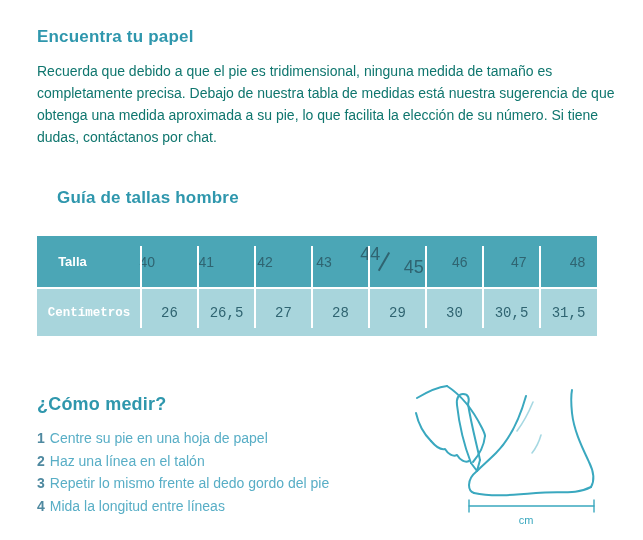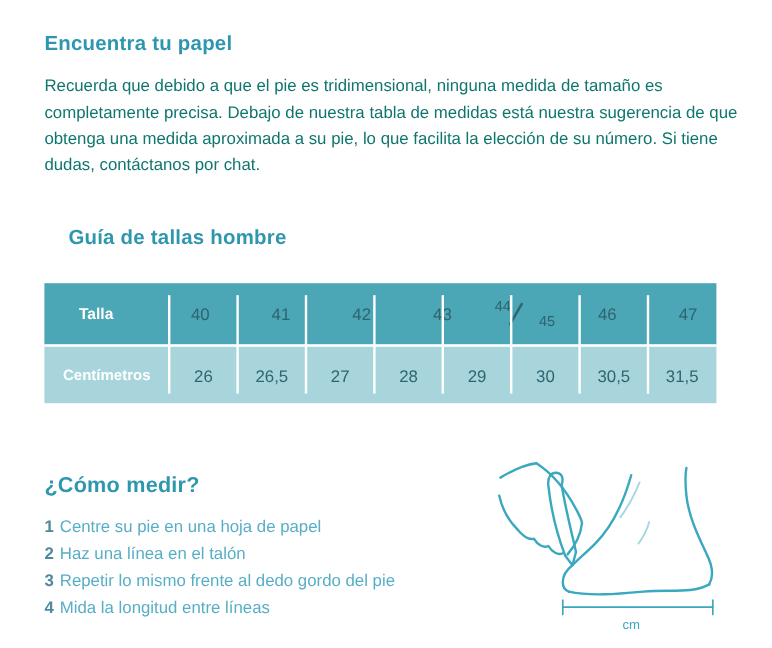--- a/index.html
+++ b/index.html
@@ -54,20 +54,21 @@
   }
   .size-row.header {
     height: 51px;
     background: #4BA6B6;
     gap: 20px;
   }
   .size-row.values {
     height: 49px;
     background: #A8D5DC;
     border-top: 2px solid #ffffff;
+    font-family: Liberation Mono, monospace;
   }
   .cell {
     display: flex;
     align-items: center;
     justify-content: center;
     box-sizing: border-box;
   }
   .label-cell {
     width: 104px;
     color: #ffffff;
@@ -77,21 +78,21 @@
   .size-row.values .label-cell { font-size: 12.5px; }
   .num-cell {
     width: 57px;
     color: #2F6471;
     font-size: 14px;
   }
   .split-cell { color: #2F6471; }
   .split-wrap {
     display: flex;
     align-items: center;
-    font-size: 12px;
+    font-size: 18px;
   }
   .split-top { transform: translateY(-7px); }
   .split-bot { transform: translateY(6px); margin-left: 16px; }
   .split-slash {
     width: 1.5px;
     height: 21px;
     background: #2F6471;
     transform: rotate(30deg);
     margin: 0 3px;
   }
@@ -165,20 +166,21 @@
       <div class="cell num-cell">43</div>
       <div class="cell num-cell split-cell">
         <span class="split-wrap">
           <span class="split-top">44</span>
           <span class="split-slash"></span>
           <span class="split-bot">45</span>
         </span>
       </div>
       <div class="cell num-cell">46</div>
       <div class="cell num-cell">47</div>
+      <div class="cell num-cell">48</div>
     </div>
     <div class="size-row values">
       <div class="cell label-cell">Centímetros</div>
       <div class="cell num-cell">26</div>
       <div class="cell num-cell">26,5</div>
       <div class="cell num-cell">27</div>
       <div class="cell num-cell">28</div>
       <div class="cell num-cell">29</div>
       <div class="cell num-cell">30</div>
       <div class="cell num-cell">30,5</div>

